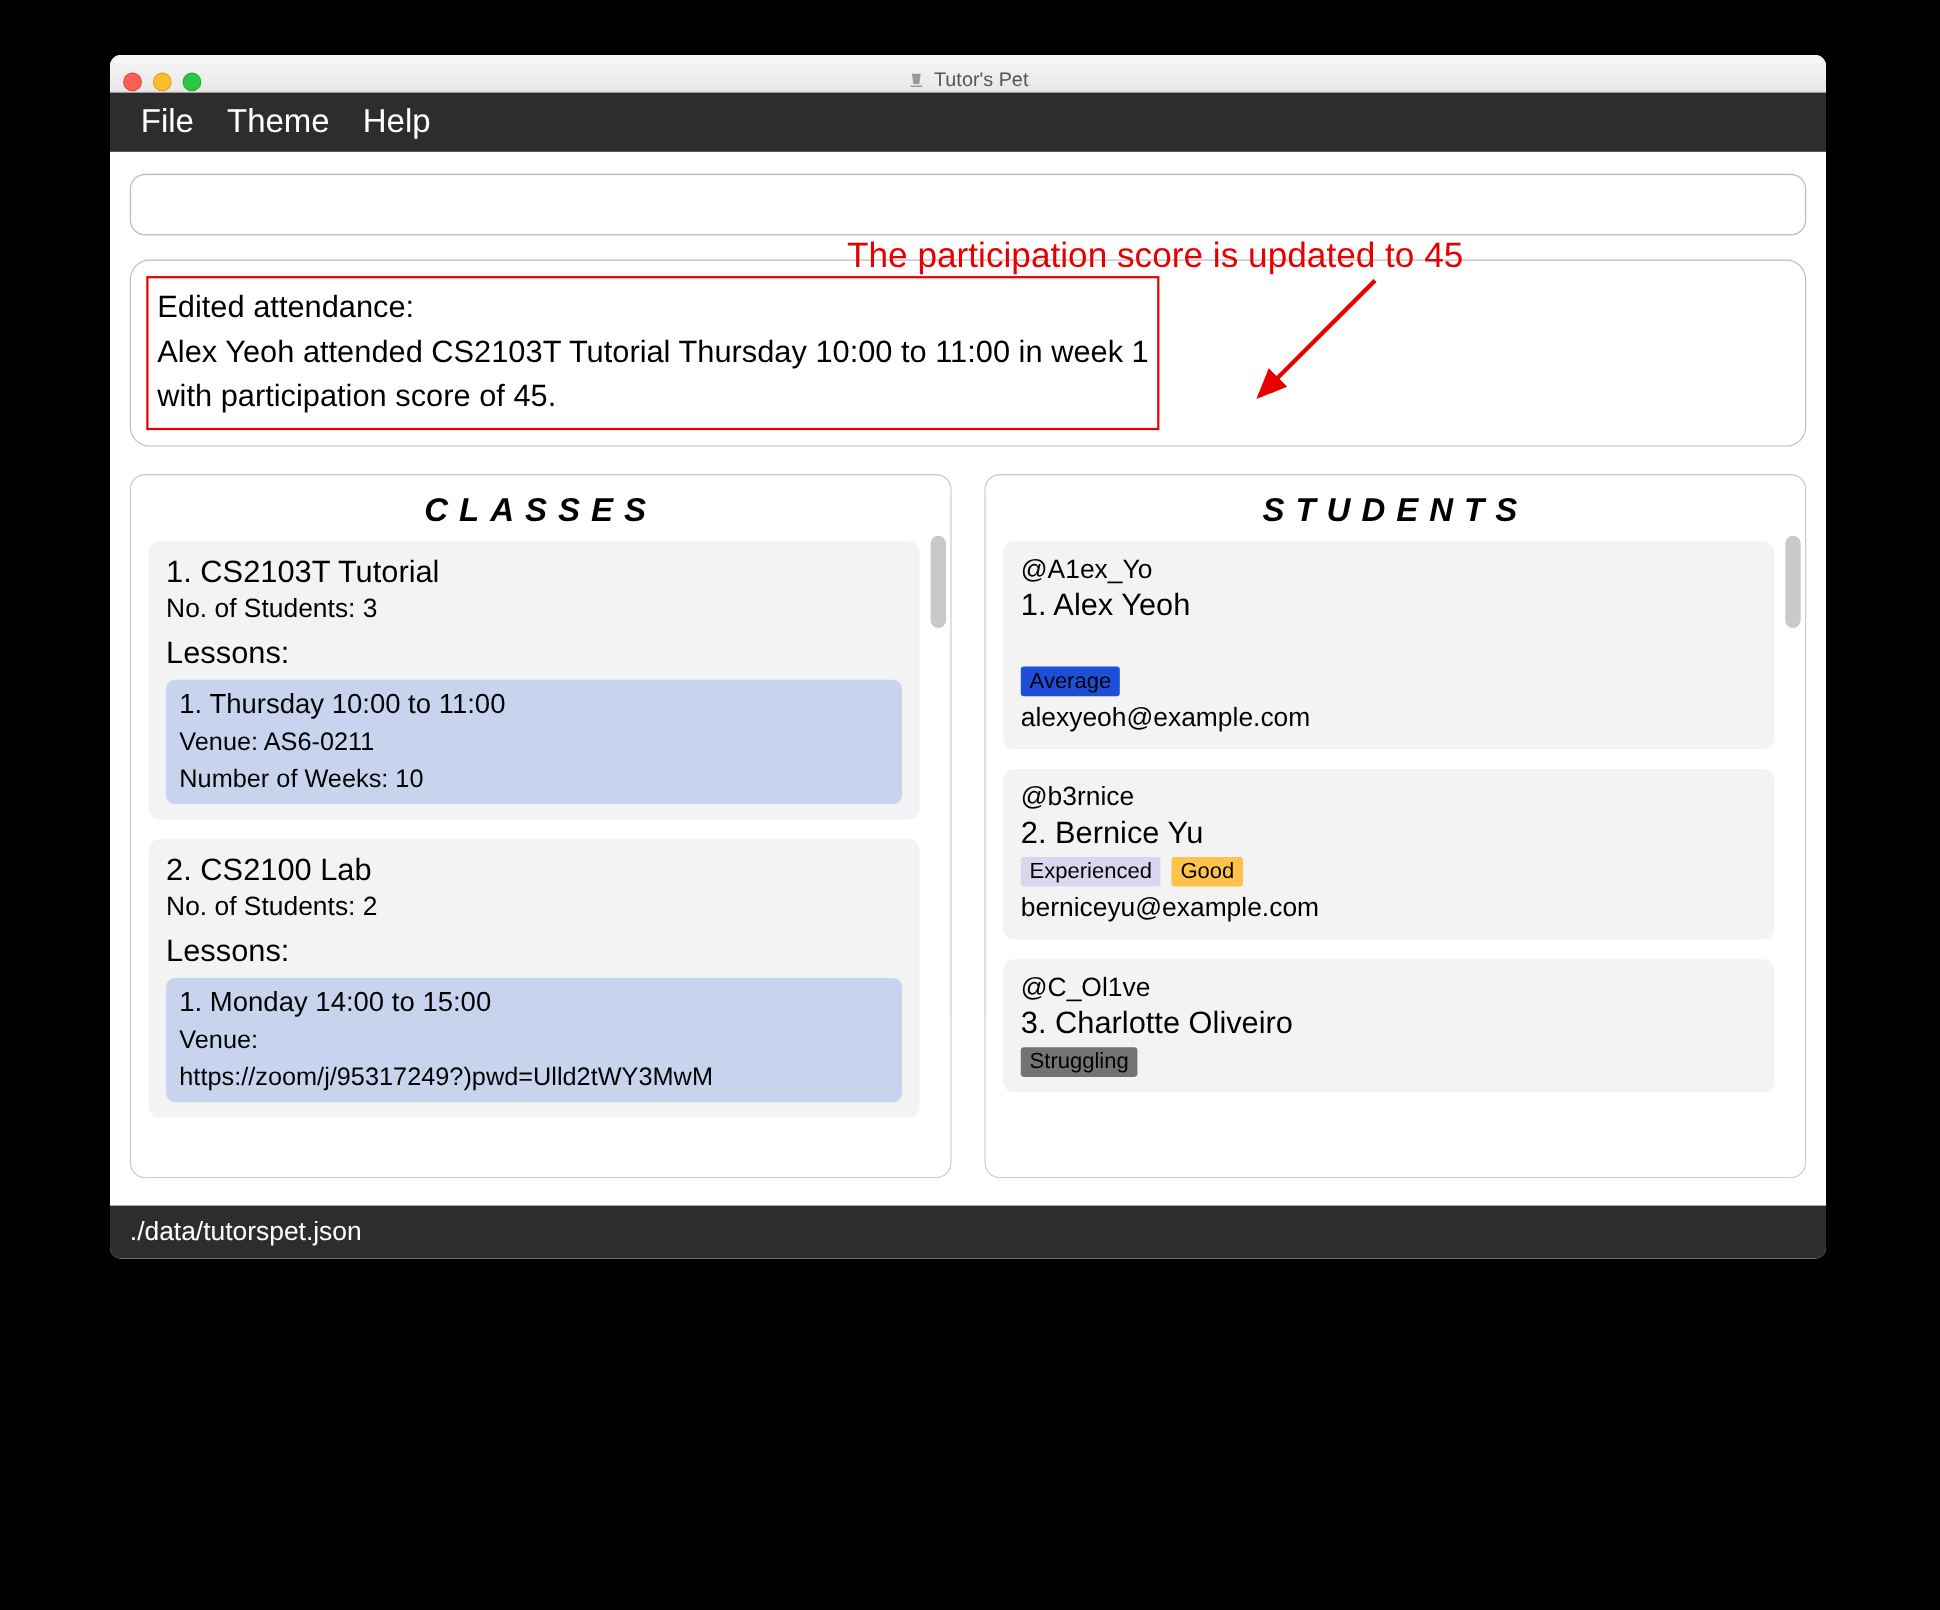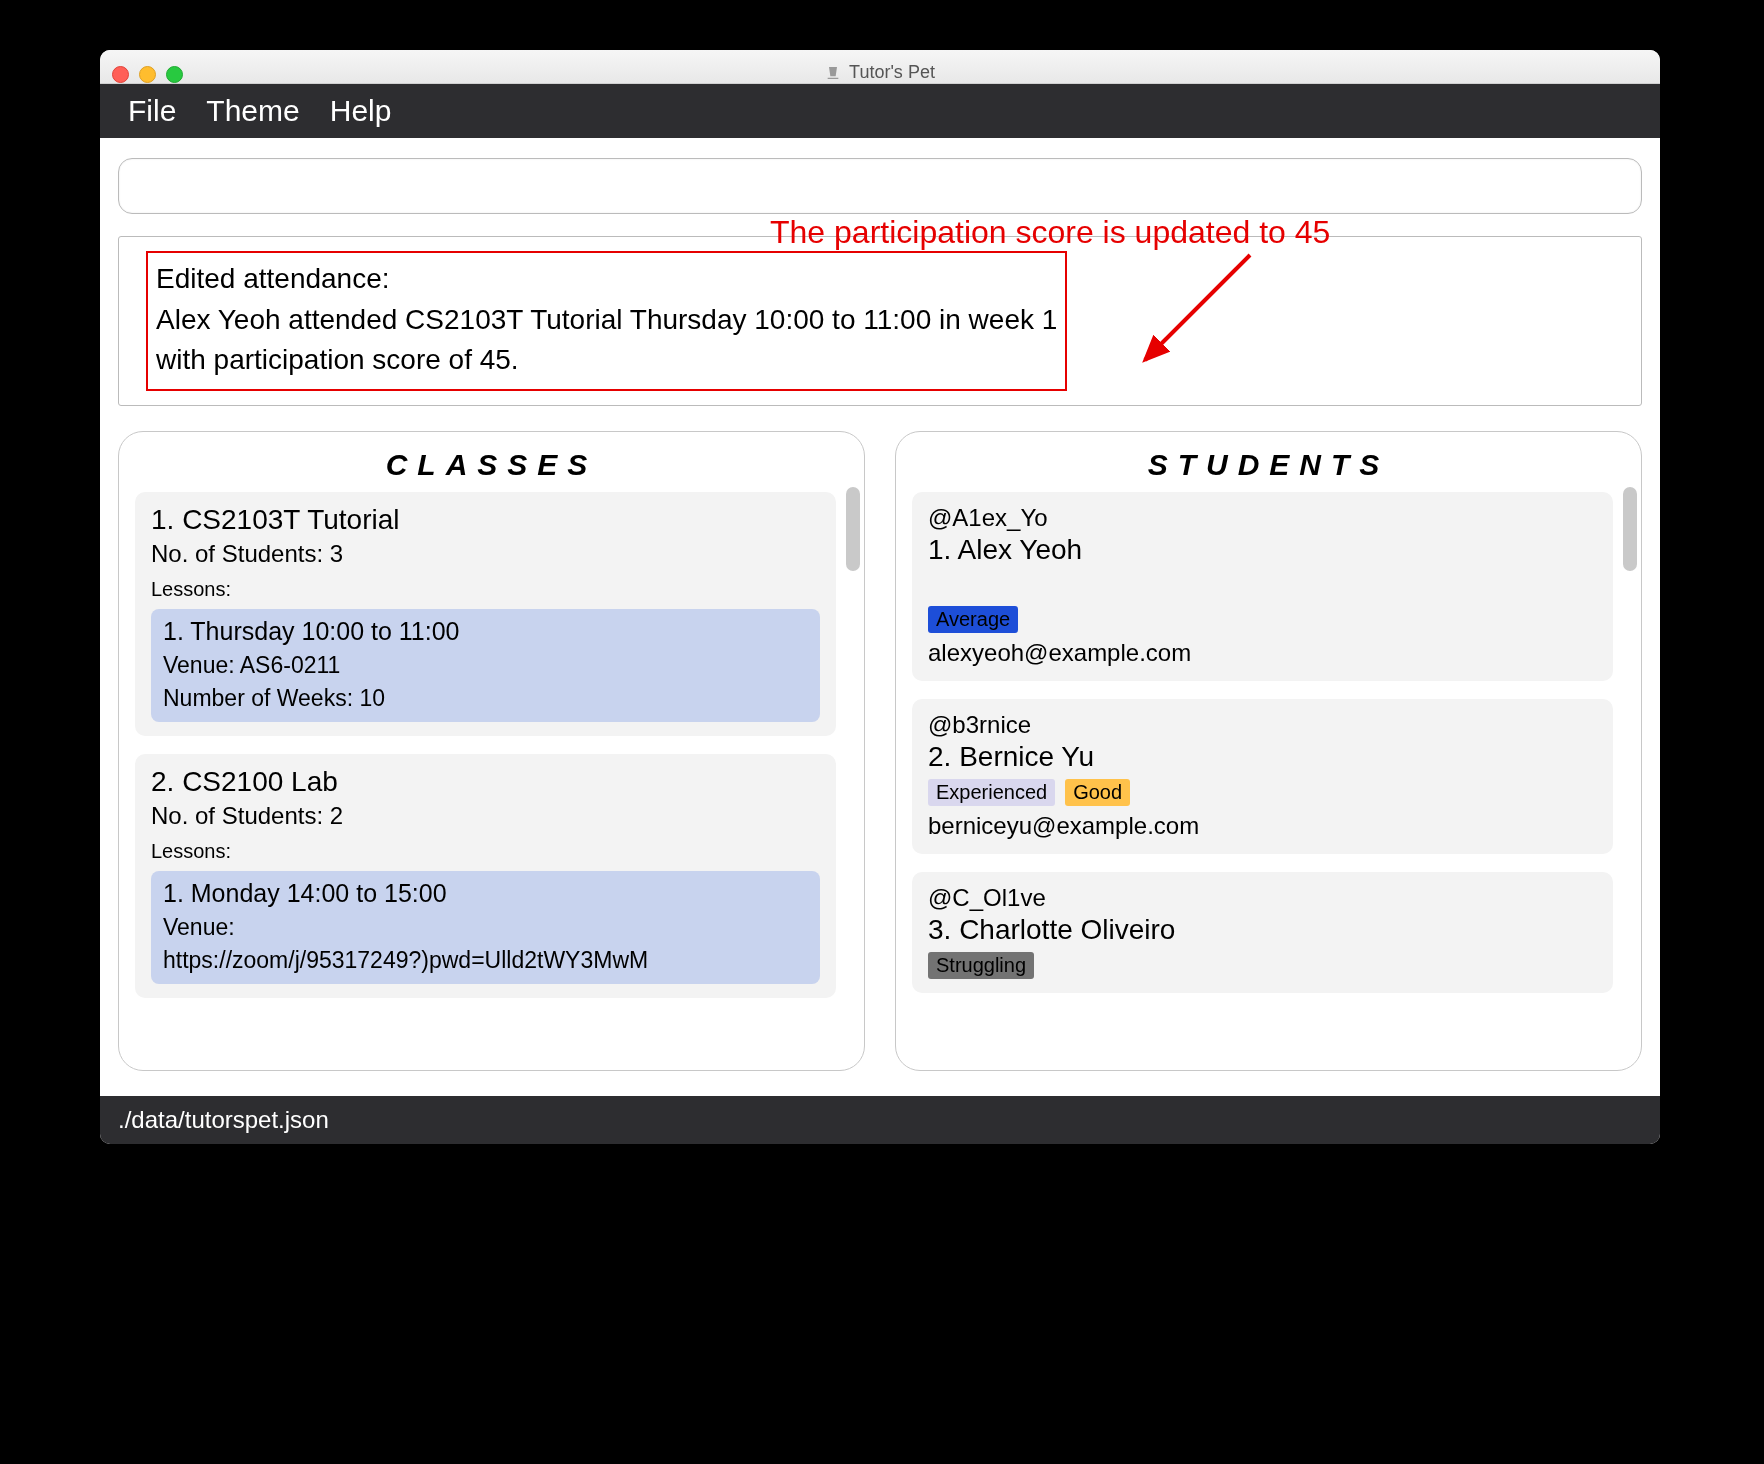--- a/index.html
+++ b/index.html
@@ -49,37 +49,37 @@
     border:1px solid #bbb;
     border-radius:14px;
     font-size:26px;
     padding: 0 18px;
     outline:none;
     box-shadow: inset 0 0 2px rgba(0,0,0,.1);
   }
   .result-box {
     margin-top: 22px;
     border:1px solid #bbb;
-    border-radius:3px;
-    padding: 14px 27px;
+    border-radius:18px;
+    padding: 14px 14px;
     min-height: 170px;
   }
   .result-inner {
     border:2px solid #e60000;
     padding: 6px 8px 8px 8px;
     display:inline-block;
     max-width: 1030px;
   }
   .result-inner .line { font-size:28px; line-height:1.45; }
   
   .panels { display:flex; gap:30px; margin-top: 25px; }
   .panel {
     flex:1;
     border:1px solid #c8c8c8;
-    border-radius:25px;
+    border-radius:14px;
     padding: 10px 8px 0 8px;
     height: 640px;
     overflow:hidden;
     position:relative;
     background:#fff;
   }
   .panel-header {
     text-align:center;
     font-size:30px;
     font-weight:700;
@@ -93,21 +93,21 @@
   }
   .panel-body { padding: 0 20px 0 8px; }
   .card {
     background:#f3f3f3;
     border-radius:10px;
     padding: 12px 16px 14px 16px;
     margin-bottom: 18px;
   }
   .card-title { font-size:28px; }
   .sub1 { font-size:24px; margin-top:4px;}
-  .sub2 { font-size:20px; margin-top:10px;}
+  .sub2 { font-size:28px; margin-top:10px;}
   .lesson {
     background:#c8d3ee;
     border-radius:8px;
     padding: 8px 12px 10px 12px;
     margin-top:8px;
   }
   .lesson .lt { font-size:25px; }
   .lesson .lv, .lesson .lw { font-size:23px; margin-top:6px;}
   
   .scard {

